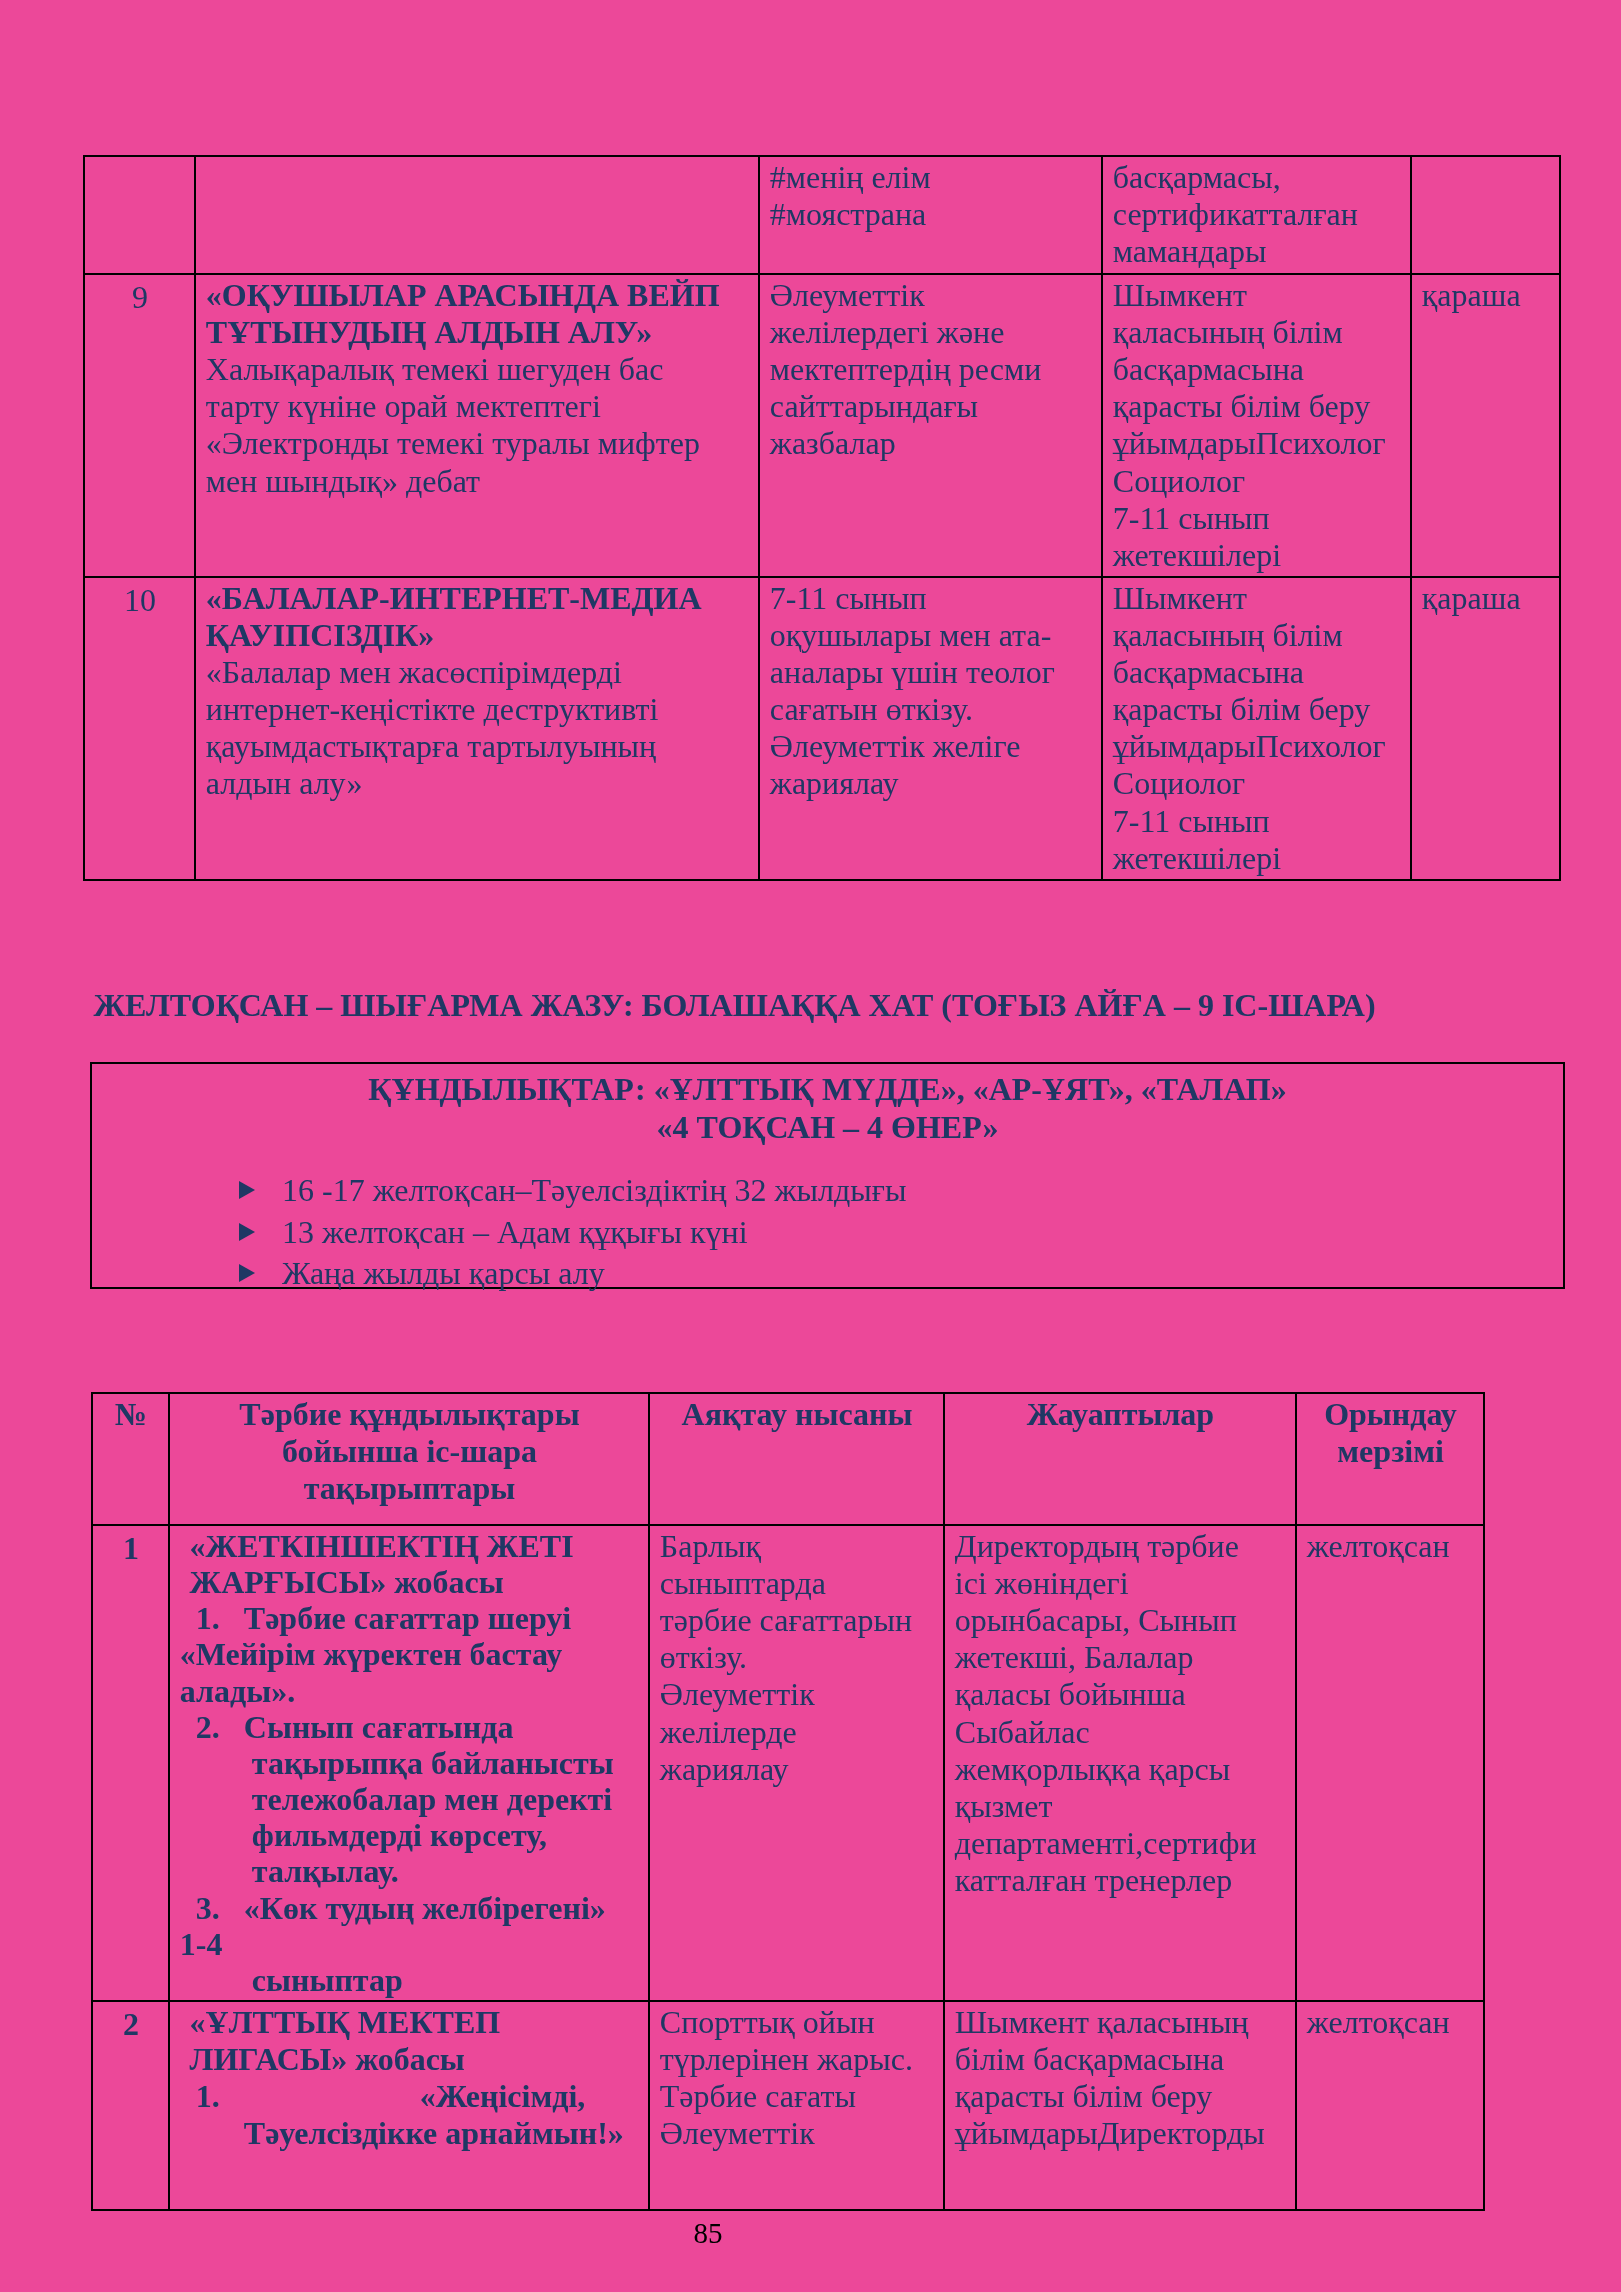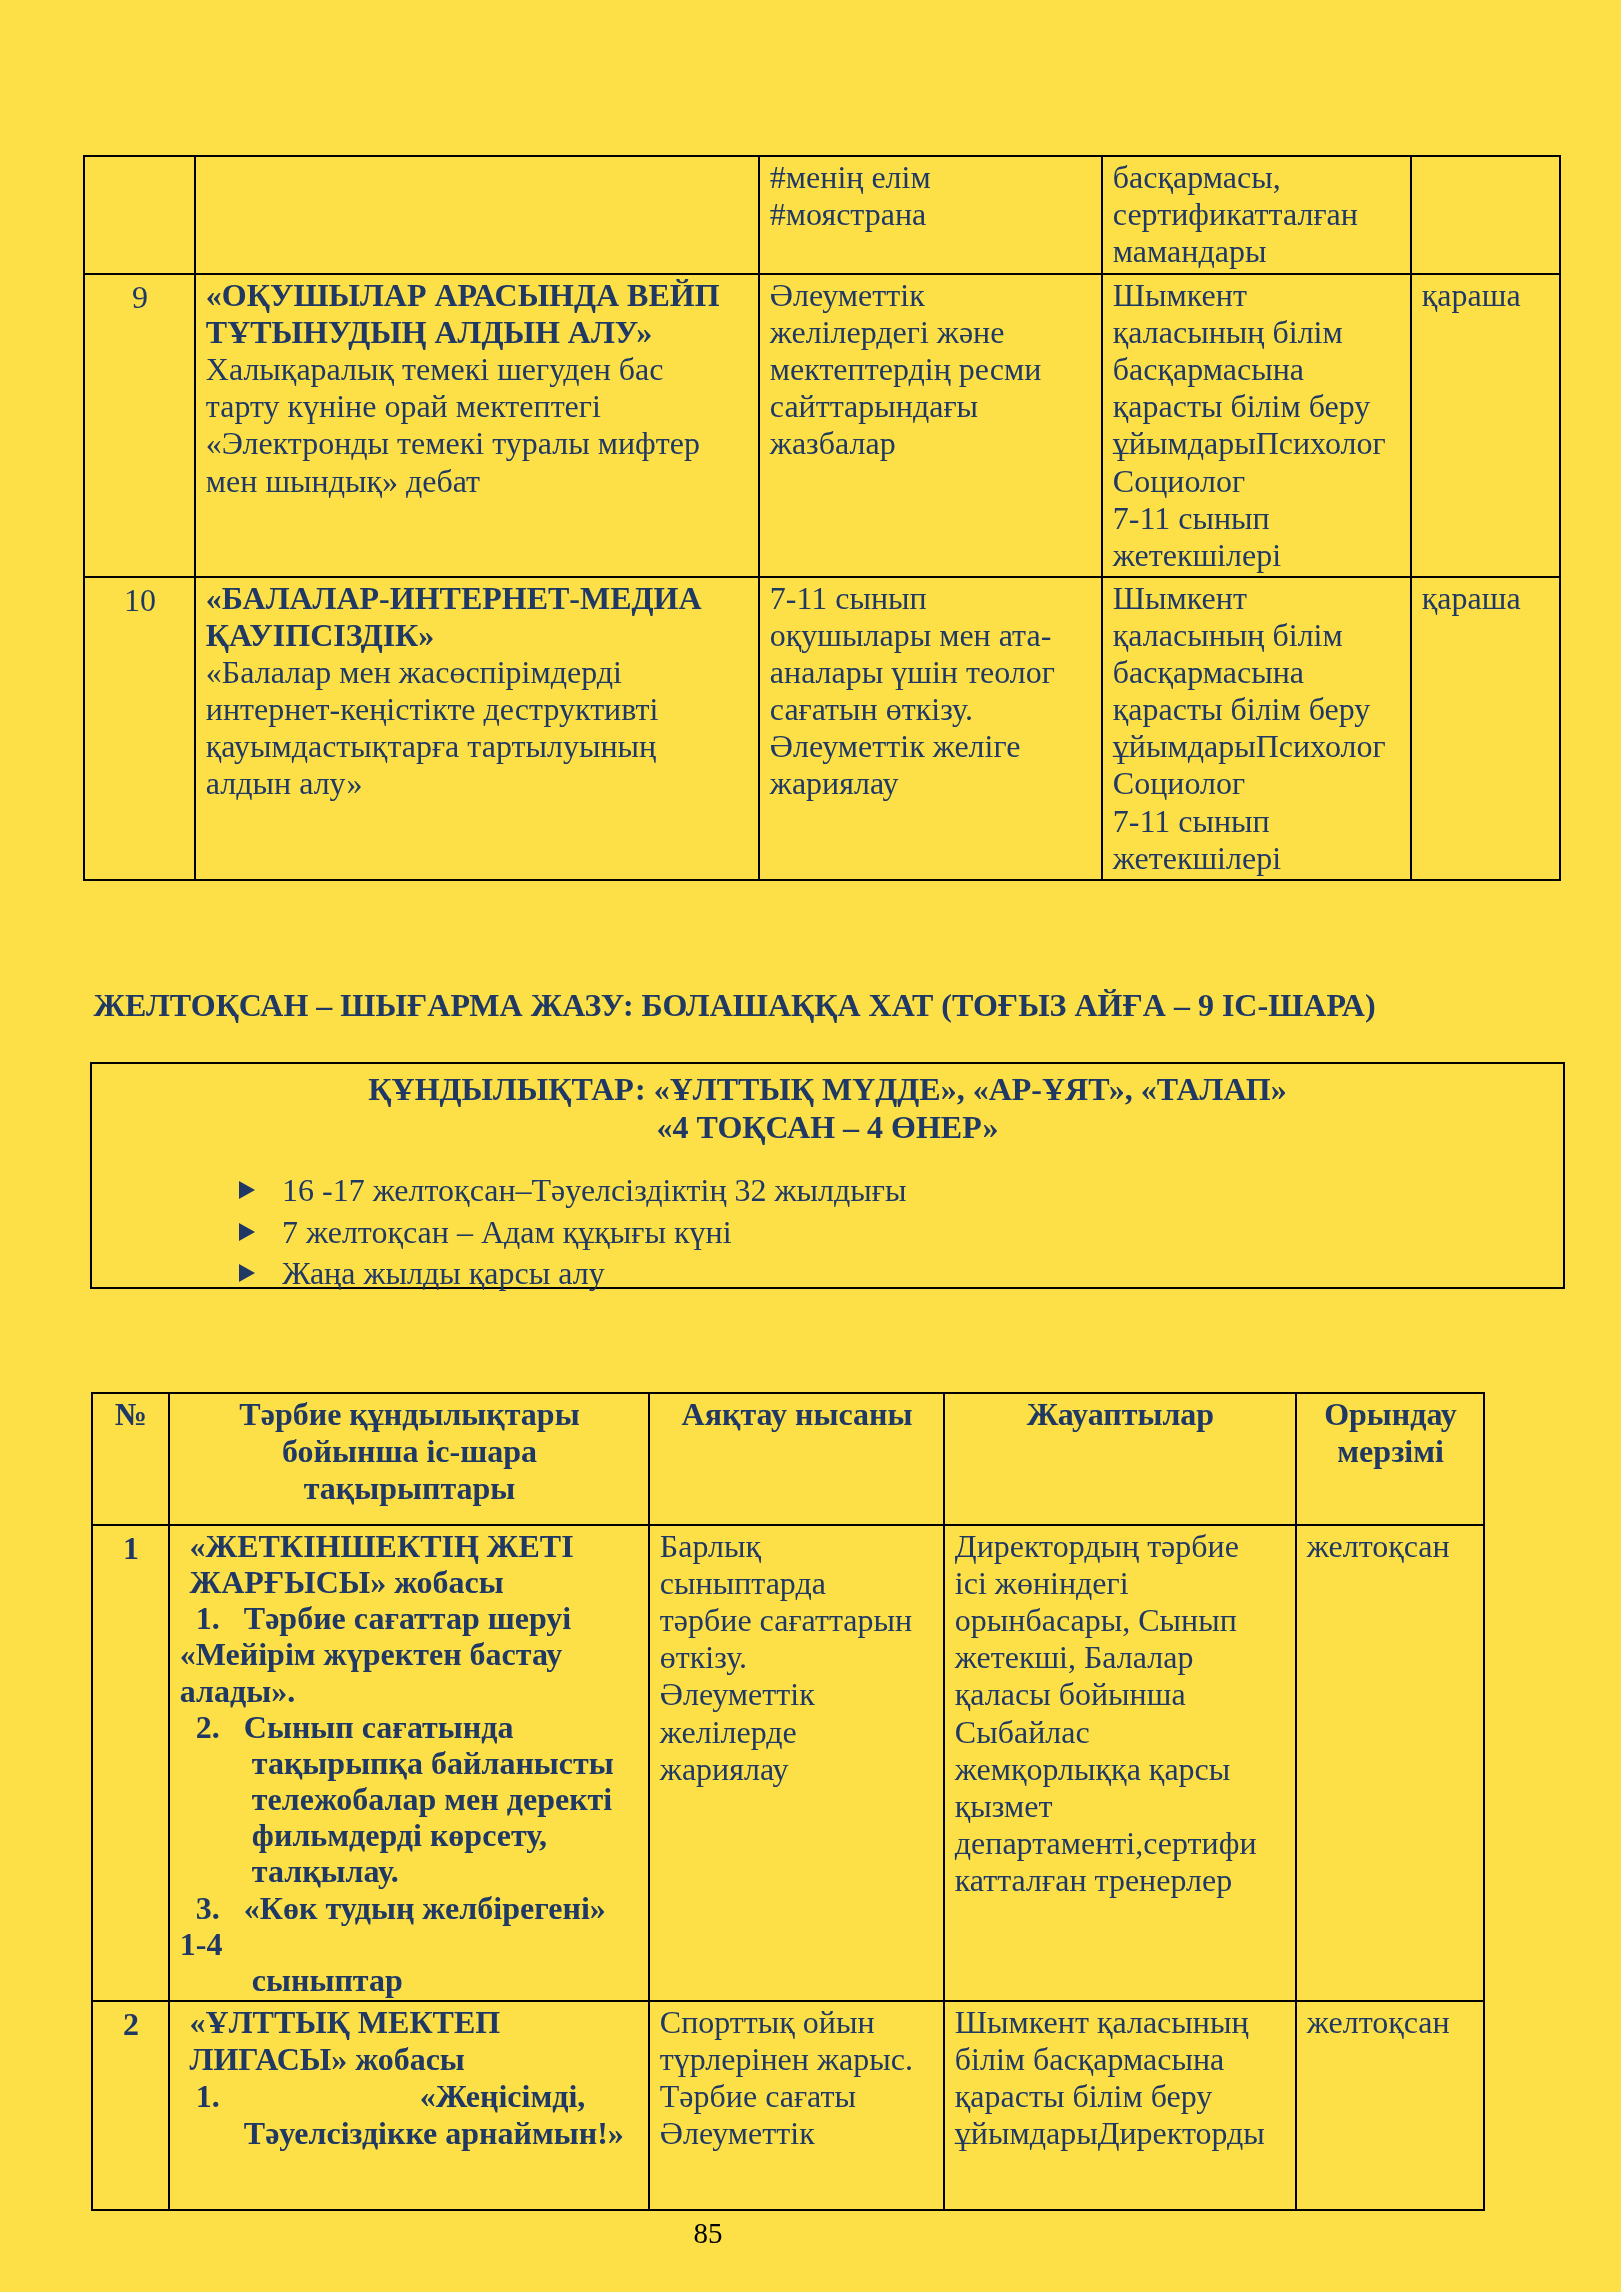--- a/index.html
+++ b/index.html
@@ -1,20 +1,20 @@
 <!DOCTYPE html>
 <html><head>
 <meta charset="utf-8">
 <style>
   html,body{margin:0;padding:0;background:#9a9a9a;}
   .page{
     position:relative;
     width:1621px;height:2293px;
     margin:0 auto;
-    background:#fde047;
+    background:#ec4899;
     font-family:"Liberation Serif", serif;
     color:#1f3864;
     overflow:hidden;
   }
   table{border-collapse:collapse;table-layout:fixed;}
   td,th{
     border:2px solid #000;
     vertical-align:top;
     padding:2px 8.8px 2px 9.8px;
     font-size:32px;
@@ -160,21 +160,21 @@
       <div>ҚҰНДЫЛЫҚТАР: «ҰЛТТЫҚ МҮДДЕ», «АР-ҰЯТ», «ТАЛАП»</div>
       <div>«4 ТОҚСАН – 4 ӨНЕР»</div>
     </div>
     <div class="bullet-list">
       <div class="bullet-item">
         <span class="arrow-icon"></span>
         <span>16 -17 желтоқсан–Тәуелсіздіктің 32 жылдығы</span>
       </div>
       <div class="bullet-item">
         <span class="arrow-icon"></span>
-        <span>7 желтоқсан – Адам құқығы күні</span>
+        <span>13 желтоқсан – Адам құқығы күні</span>
       </div>
       <div class="bullet-item">
         <span class="arrow-icon"></span>
         <span>Жаңа жылды қарсы алу</span>
       </div>
     </div>
   </div>
 
   <table class="table2">
     <colgroup>

